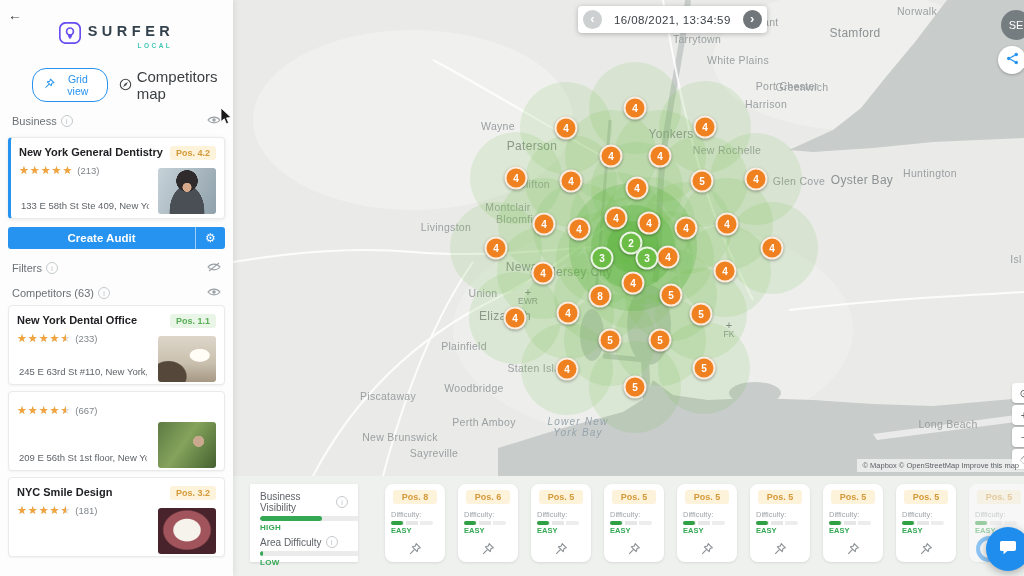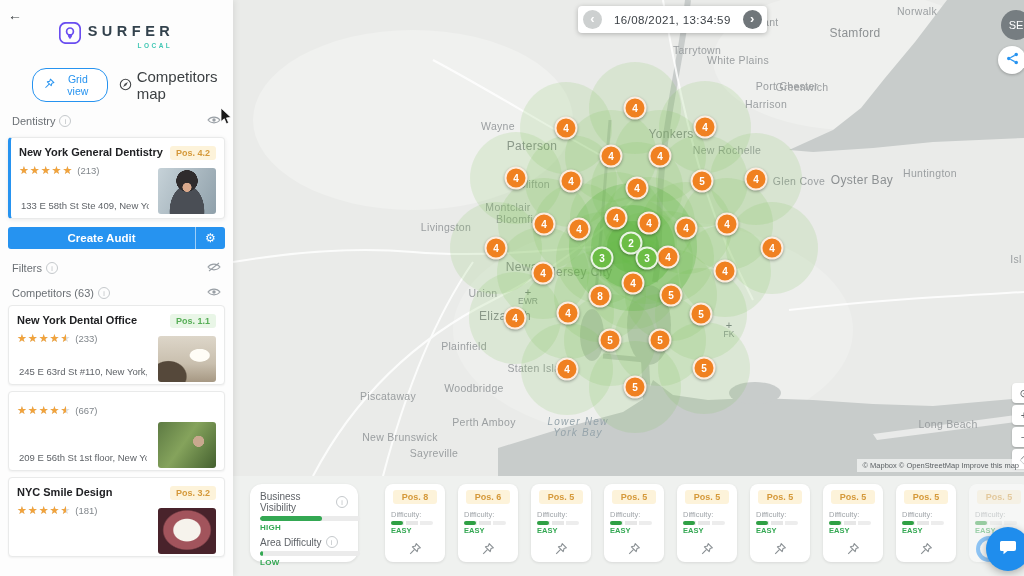--- a/index.html
+++ b/index.html
@@ -87,21 +87,21 @@
         color:#fff;font-size:11px;display:flex;align-items:center;justify-content:center;z-index:20;cursor:pointer;}
   .share{position:absolute;right:-2px;top:46px;width:28px;height:28px;border-radius:50%;background:#fff;
         box-shadow:0 1px 3px rgba(0,0,0,.25);display:flex;align-items:center;justify-content:center;z-index:20;cursor:pointer;}
   .mapctl{position:absolute;right:-12px;top:383px;display:flex;flex-direction:column;gap:2px;z-index:20;}
   .ctl{width:24px;height:20px;background:#fff;border-radius:4px;box-shadow:0 1px 2px rgba(0,0,0,.2);
         display:flex;align-items:center;justify-content:center;font-size:11px;color:#5f6368;cursor:pointer;}
   .attrib{position:absolute;right:0;bottom:4px;background:rgba(255,255,255,.6);font-size:7.5px;color:#5c6164;
         padding:2px 5px;z-index:20;white-space:nowrap;}
   
   .bottom{position:absolute;left:233px;top:476px;width:791px;height:100px;background:#eff1ef;overflow:hidden;}
-  .viz-card{position:absolute;left:17px;top:8px;width:108px;height:78px;background:#fff;border-radius:12px;
+  .viz-card{position:absolute;left:17px;top:8px;width:108px;height:78px;background:#fff;border-radius:1px;
         box-shadow:0 1px 3px rgba(0,0,0,.1);padding:7px 10px;box-sizing:border-box;}
   .viz-label{display:flex;align-items:center;gap:4px;font-size:10px;color:#5f6368;}
   .track{width:100px;height:5px;background:#ebebeb;border-radius:3px;margin-top:3px;overflow:hidden;}
   .fill{height:5px;background:#34a853;border-radius:3px;}
   .lvl{font-size:8px;font-weight:bold;color:#34a853;margin-top:2px;letter-spacing:.3px;}
   .pos-card{position:absolute;top:8px;width:60px;height:78px;background:#fff;border-radius:8px;
         box-shadow:0 1px 3px rgba(0,0,0,.1);padding:6px;box-sizing:border-box;}
   .pos-card .badge{display:block;text-align:center;margin:0 2px;}
   .mini-lbl{font-size:7.5px;color:#a0a5a9;margin-top:6px;}
   .mini-track{position:relative;width:42px;height:4px;margin-top:2px;border-radius:2px;
@@ -150,21 +150,21 @@
       <div class="maptab">
         <span><svg width="13" height="13" viewBox="0 0 14 14">
               <circle cx="7" cy="7" r="5.6" fill="none" stroke="#44474a" stroke-width="1.2"></circle>
               <path d="M9.6 4.4 L7.8 7.8 L4.4 9.6 L6.2 6.2 Z" fill="#44474a"></path>
             </svg></span>
         <span>Competitors map</span>
       </div>
     </div>
 
     <div class="section-row">
-      <span>Dentistry</span>
+      <span>Business</span>
       <span class="info">i</span>
       <span class="grow"></span>
       <span><svg width="14" height="10" viewBox="0 0 14 10">
             <path d="M1 5 C4 1.2 10 1.2 13 5 C10 8.8 4 8.8 1 5 Z" fill="none" stroke="#9aa0a6" stroke-width="1.1"></path>
             <circle cx="7" cy="5" r="1.7" fill="#9aa0a6"></circle>
           </svg></span>
     </div>
 
     <div class="biz-card sel-border">
       <div class="card-head">
@@ -279,21 +279,21 @@
         <path d="M430,0 C440,60 452,120 470,180 C485,230 500,260 520,300"></path>
         <path d="M150,476 C170,400 200,320 240,262"></path>
         <path d="M556,310 C640,300 720,296 791,292"></path>
         <path d="M200,60 C260,92 320,130 380,162"></path>
       </g>
     </svg>
 
     <div id="label-layer">
         <span class="map-label" style="left: 684px; top: 11px;">Norwalk</span>
         <span class="map-label" style="left: 507px; top: 22px;">Mount Pleasant</span>
-        <span class="map-label" style="left: 464px; top: 50px; text-align: center;">Tarrytown</span>
+        <span class="map-label" style="left: 464px; top: 39px; text-align: center;">Tarrytown</span>
         <span class="map-label big" style="left: 622px; top: 33px;">Stamford</span>
         <span class="map-label" style="left: 505px; top: 60px;">White Plains</span>
         <span class="map-label" style="left: 569px; top: 70px; margin-top: 17px;">Greenwich</span>
         <span class="map-label" style="left: 554px; top: 86px;">Port Chester</span>
         <span class="map-label" style="left: 533px; top: 104px;">Harrison</span>
         <span class="map-label" style="left: 265px; top: 126px;">Wayne</span>
         <span class="map-label big" style="left: 299px; top: 146px;">Paterson</span>
         <span class="map-label big" style="left: 438px; top: 134px;">Yonkers</span>
         <span class="map-label" style="left: 494px; top: 150px;">New Rochelle</span>
         <span class="map-label" style="left: 566px; top: 181px;">Glen Cove</span>

